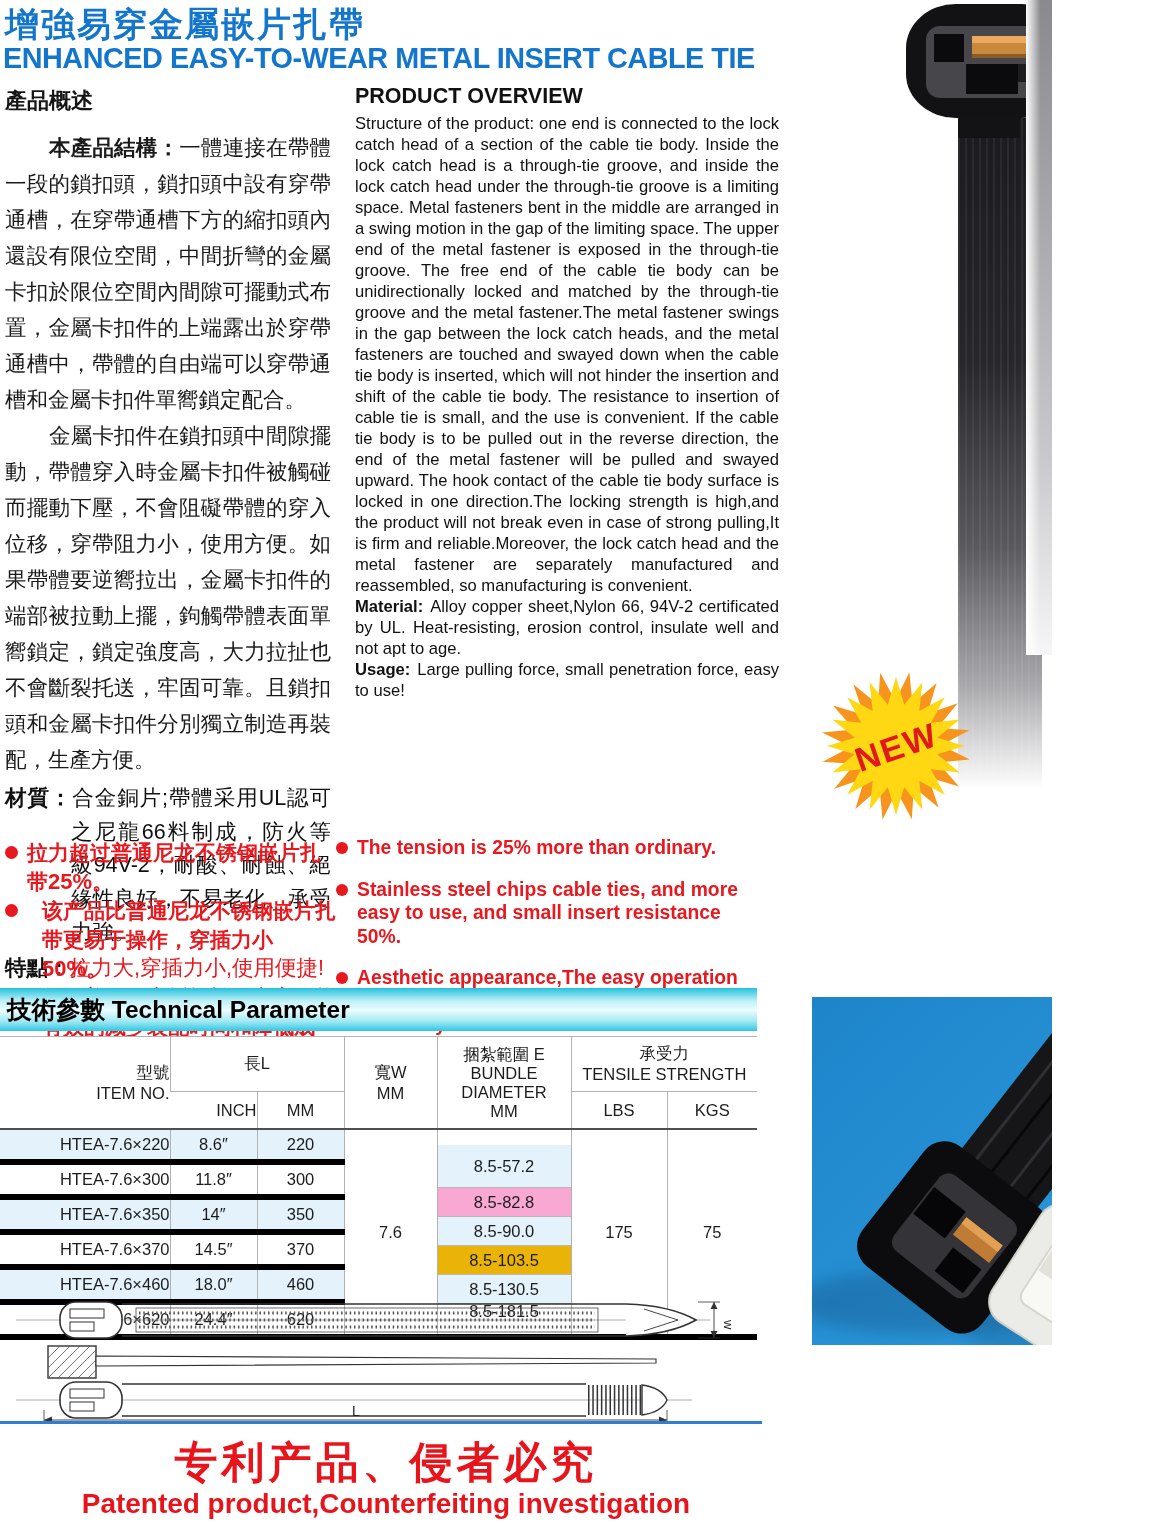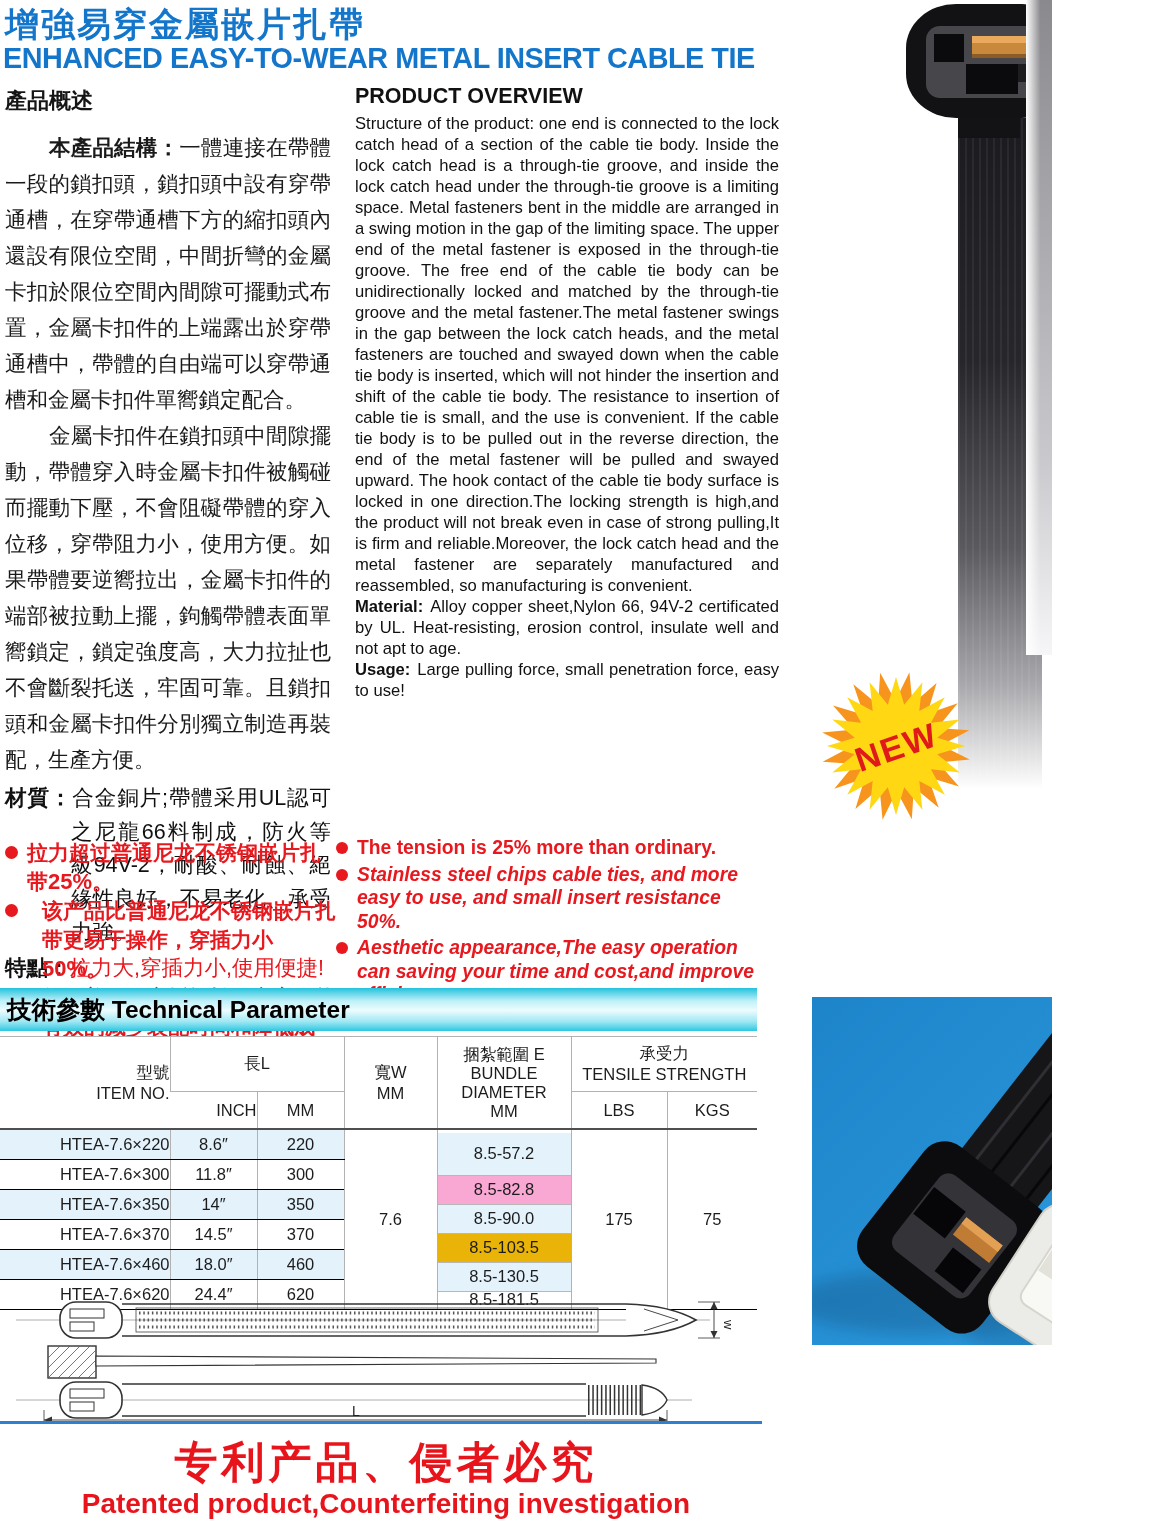--- a/index.html
+++ b/index.html
@@ -36,21 +36,21 @@
   
   .col-en{position:absolute;left:323px;top:84px;width:424px;margin-left:32px;}
   .col-en h3{margin:0 0 4px 0;font-size:21.5px;font-weight:bold;color:#111;}
   .en-body{margin:0;font-size:16.6px;line-height:21px;text-align:justify;color:#101010;}
   .en-body b{margin-right:7px;}
 
   .bullets-en{position:absolute;left:336px;top:836px;width:430px;}
   .bullets-en .rb .dot{width:12px;height:12px;margin-top:6px;}
   .bullets-en .rb p{font-size:19.5px;line-height:23.5px;font-weight:bold;
                     transform:scaleX(.99);transform-origin:left;}
-  .bullets-en .rb + .rb{margin-top:3px;font-style:italic;}
+  .bullets-en .rb + .rb{margin-top:18px;}
 
   
   .tech-bar{position:absolute;left:0;top:988px;width:757px;height:43px;box-sizing:border-box;
      background:linear-gradient(180deg,#23c2dd 0%,#bff0f8 30%,#ecfcfe 52%,#9fe8f3 78%,#2ec7e1 100%);
      display:flex;align-items:center;padding-left:7px;
      font-size:24.5px;font-weight:bold;color:#000;}
 
   
   table.params{position:absolute;left:0;top:1036px;width:757px;border-collapse:collapse;
      table-layout:fixed;font-size:16.5px;color:#1c1c1c;border-top:1px solid #b2b2b2;}
@@ -58,21 +58,21 @@
      font-weight:normal;text-align:center;vertical-align:middle;background:#fff;}
   table.params th:first-child,table.params td:first-child{border-left:none;text-align:right;}
   tr.h1 th{height:54px;font-size:16.5px;}
   tr.h1 th.len,tr.h1 th.tens{border-bottom:1px solid #b2b2b2;}
   tr.h2 th{height:36px;border-bottom:2px solid #4f4f4f;}
   th.sp2{border-bottom:2px solid #4f4f4f;}
   th .l2{line-height:21px;}
   th.c-item{text-align:left;padding-left:14px;}
   th.bundle-h div{line-height:19px;}
   td{height:29px;}
-  tr.dr td{border-bottom:1px solid #000000;}
+  tr.dr td{border-bottom:6px solid #000000;}
   tr.odd td{background:#e3f2fb;}
   td.merge{background:#fff !important;border-bottom:1px solid #9a9a9a;}
   td.c-item{text-align:left;padding-left:14px;}
   td.bundle-td{background:#fff !important;padding:0;border-bottom:1px solid #9a9a9a;}
   .bwrap{width:100%;height:174px;}
   .bseg{box-sizing:border-box;display:flex;align-items:center;justify-content:center;
         border-bottom:1px solid #b8b8b8;}
   .bseg.s0{height:43px;background:#e3f2fb;}
   .bseg.s1{height:29px;background:#f9a8d4;}
   .bseg.s2{height:29px;background:#e3f2fb;}

